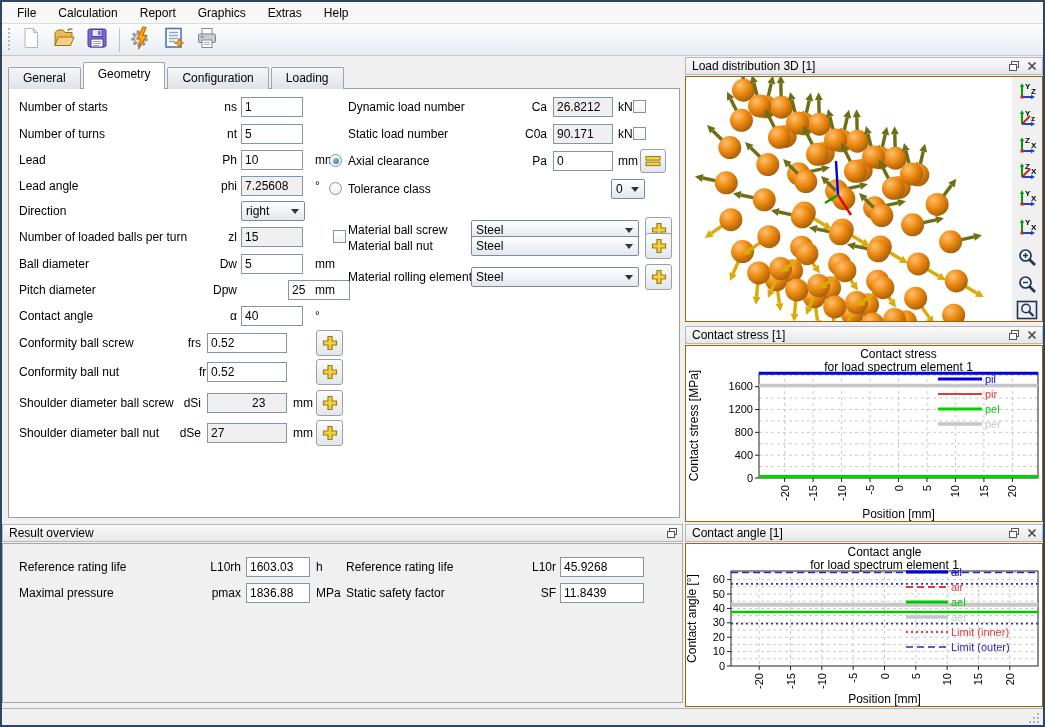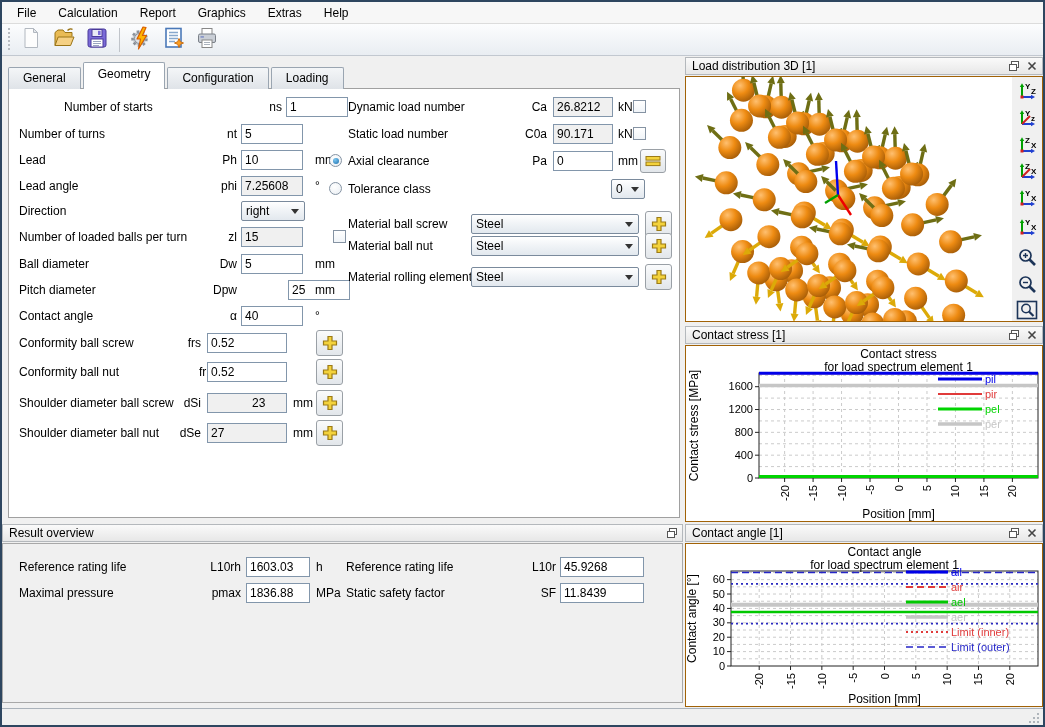--- a/index.html
+++ b/index.html
@@ -129,21 +129,21 @@
           </svg></span>
       </button>
     </div>
   <div class="tabbar">
       <div class="tab">General</div>
       <div class="tab active">Geometry</div>
       <div class="tab">Configuration</div>
       <div class="tab">Loading</div>
     </div>
   <div class="form-panel">
-      <div class="frow" style="top: 8px; left: 0px; width: 802px; margin-left: 45px;">
+      <div class="frow" style="top: 8px; left: 0px; width: 802px;">
         <span class="flabel" style="left: 10px;">Number of starts</span>
         <span class="fsym" style="left: 150px; width: 78px;">ns</span>
         <input class="field" value="1" style="left: 232px; width: 62px;">
       </div>
       <div class="frow" style="top: 35px; left: 0px; width: 670px;">
         <span class="flabel" style="left: 10px;">Number of turns</span>
         <span class="fsym" style="left: 150px; width: 78px;">nt</span>
         <input class="field" value="5" style="left: 232px; width: 62px;">
       </div>
       <div class="frow" style="top: 61px; left: 0px; width: 670px;">
@@ -259,21 +259,21 @@
         </button>
       </div>
       <div class="frow" style="top: 90px; left: 0px; width: 670px; padding-left: 24px;">
         <span class="flabel" style="left: 339px;">Tolerance class</span>
         <div class="radio" style="left: 320px; top: 3px;"></div>
         <div class="combo" style="left: 602px; width: 34px;">
           <span class="ctext">0</span>
           <span class="carrow"></span>
         </div>
       </div>
-      <div class="frow" style="top: 125px; left: 0px; width: 530px;">
+      <div class="frow" style="top: 131px; left: 0px; width: 530px;">
         <span class="flabel" style="left: 339px;">Material ball screw</span>
         <div class="combo" style="left: 462px; width: 168px;">
           <span class="ctext">Steel</span>
           <span class="carrow"></span>
         </div>
         <button class="plusbtn" style="left: 636px; top: -3px;">
           <svg width="18" height="18" viewBox="0 0 18 18">
             <path d="M7 2.5h4v4.5h4.5v4H11v4.5H7V11H2.5V7H7z" fill="#f3d23c" stroke="#9c7b16" stroke-width="1.2"></path>
           </svg>
         </button>

